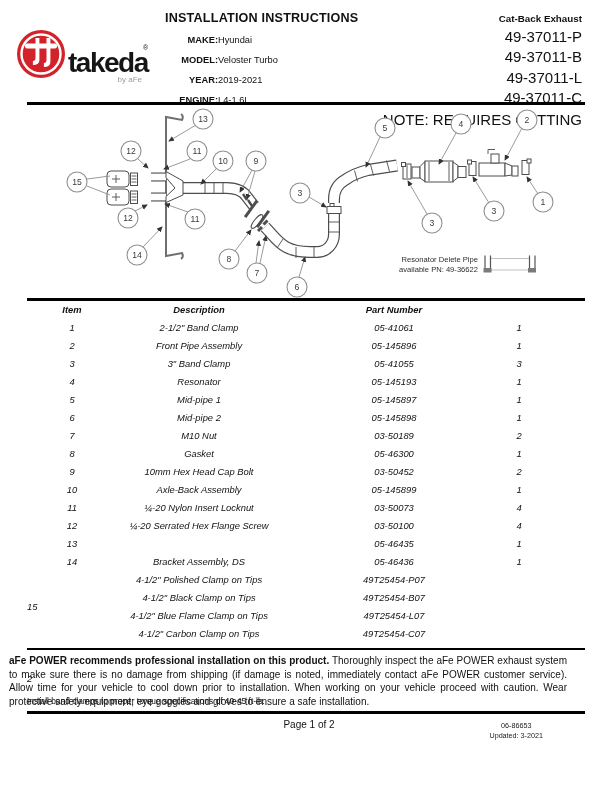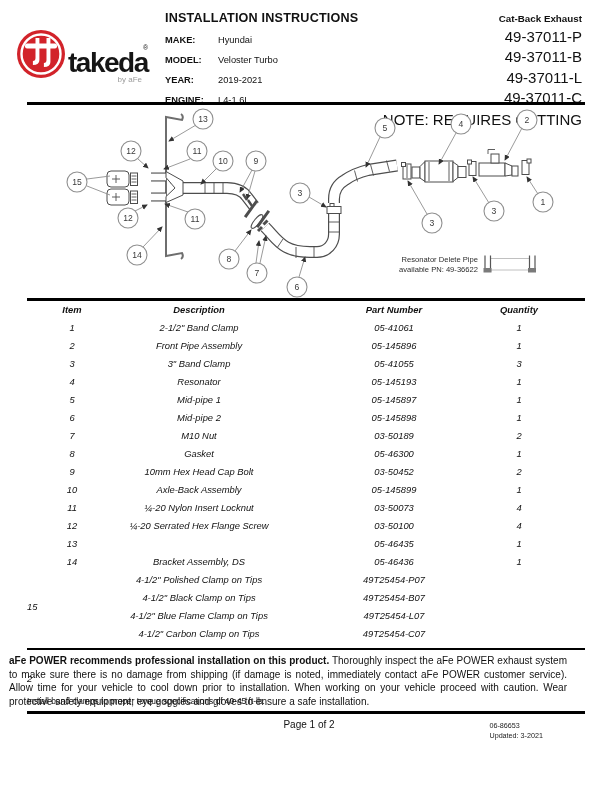--- a/index.html
+++ b/index.html
@@ -2,21 +2,21 @@
 <html><head>
 <meta charset="utf-8">
 <style>
   html,body{margin:0;padding:0;background:#e8e8e8;}
   .page{position:relative;width:612px;height:792px;background:#ffffff;margin:0 auto;
         font-family:"Liberation Sans",sans-serif;color:#111;overflow:hidden;}
   .abs{position:absolute;}
 
   
   .logo{left:16px;top:26px;width:136px;height:60px;}
-  .title-block{left:165px;top:11px;}
+  .title-block{left:165px;top:11px;text-align:right;}
   .doc-title{font-size:12.6px;font-weight:bold;letter-spacing:.2px;}
   .field-row{display:flex;font-size:9.3px;margin-top:10px;}
   .field-row .fl{font-weight:bold;width:53px;}
   .right-block{right:30px;top:13px;text-align:right;}
   .product{font-size:9.8px;font-weight:bold;}
   .pn{font-size:15px;margin-top:3.6px;}
   .note{font-size:15px;font-weight:normal;margin-top:4.5px;}
 
   .rule{left:27px;width:558px;background:#000;}
   .rule1{top:102px;height:2.5px;}
@@ -37,21 +37,21 @@
   .cq{left:432px;width:120px;}
   .thead{font-weight:bold;}
   .group15{position:relative;height:72px;}
   .group15 .ci,.group15 .cq{height:72px;line-height:72px;}
   .gline{position:absolute;top:0;height:18px;line-height:18px;text-align:center;white-space:nowrap;}
 
   
   .warning{left:9px;top:654px;width:558px;font-size:10px;line-height:13.6px;text-align:justify;}
   .torque{left:27px;top:696px;width:558px;font-size:8.4px;}
   .pagenum{left:0;top:719px;width:612px;text-align:center;font-size:10px;padding-left:6px;box-sizing:border-box;}
-  .docinfo{right:69px;top:721px;text-align:left;font-size:7.2px;line-height:10px;color:#222;}
+  .docinfo{right:69px;top:721px;text-align:center;font-size:7.2px;line-height:10px;color:#222;}
 </style>
 </head>
 <body>
 
 <div class="page">
 
   <div class="abs logo">
     <svg width="136" height="60" viewBox="0 0 136 60">
       <g>
         <circle cx="25" cy="28" r="24" fill="#d2232a"></circle>
@@ -309,21 +309,20 @@
       </g>
   </svg>
 
   <div class="abs rule rule2"></div>
 
   <div class="abs ptable">
     <div class="trow thead">
       <div class="ci">Item</div>
       <div class="cd">Description</div>
       <div class="cp">Part Number</div>
-      <div class="cq">Quantity</div>
     </div>
 
     <div class="trow">
         <div class="ci">1</div>
         <div class="cd">2-1/2" Band Clamp</div>
         <div class="cp">05-41061</div>
         <div class="cq">1</div>
       </div>
     <div class="trow">
         <div class="ci">2</div>

